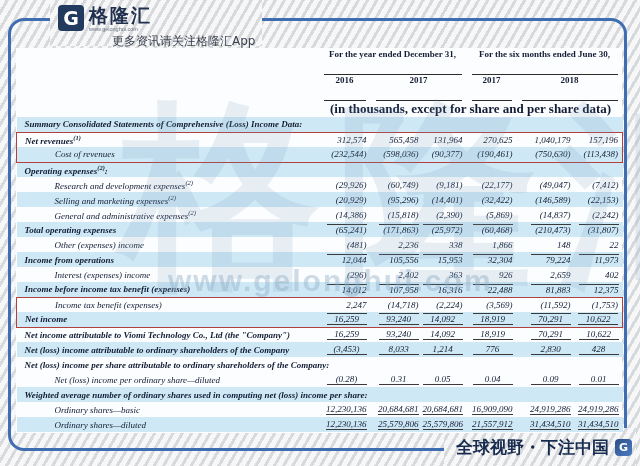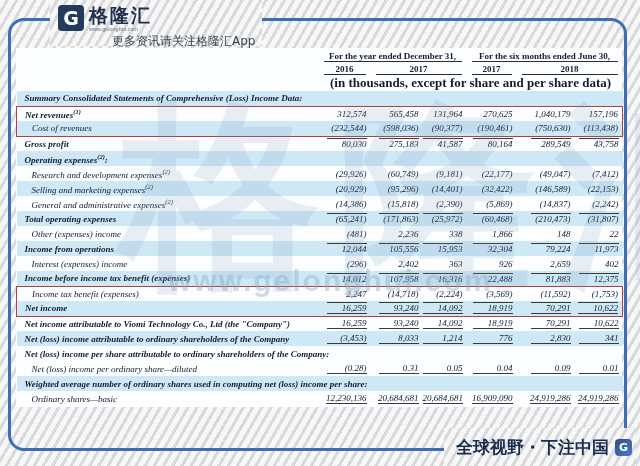--- a/index.html
+++ b/index.html
@@ -40,30 +40,30 @@
           letter-spacing:2px;color:rgba(140,172,198,0.42);white-space:nowrap;}
   
   .sheet{position:absolute;left:16px;top:48px;width:606px;z-index:3;background:#fcfdfe;padding:1px 0;}
   table{border-collapse:collapse;table-layout:fixed;width:606px;
         font-family:"Liberation Serif",serif;font-size:9px;color:#121d35;}
   th{font-weight:bold;padding:0;vertical-align:bottom;}
   td{padding:0;vertical-align:middle;}
   tbody tr{height:15px;font-style:italic;}
   thead tr{height:13px;}
   .u{display:block;border-bottom:1px solid #2c2c2c;text-align:center;margin:0 5px;
-     padding-bottom:0;white-space:nowrap;}
+     padding-bottom:15px;white-space:nowrap;}
   .note{text-align:center;font-size:13px;white-space:nowrap;}
   tr.stripe{background:#cfe8f6;}
   tr.bold td.label{font-weight:bold;}
   td.label{padding-left:8px;white-space:nowrap;overflow:visible;}
-  tr.indent td.label{padding-left:15px;}
+  tr.indent td.label{padding-left:38px;}
   td.num{text-align:right;padding-right:4px;}
   .val{display:inline-block;min-width:40px;text-align:right;white-space:nowrap;}
   td.rule-above .val{border-top:1px solid #3a3a3a;}
-  td.rule-below .val{border-bottom:1px solid #3a3a3a;}
+  td.rule-below .val{border-bottom:1px solid #3a3a3a;text-align:center;}
   sup{font-size:6.5px;vertical-align:super;}
   tr.box-start td{border-top:1.6px solid #b0413e;}
   tr.box-start td:first-child{border-left:1.6px solid #b0413e;}
   tr.box-start td:last-child{border-right:1.6px solid #b0413e;}
   tr.box-end td{border-bottom:1.6px solid #b0413e;}
   tr.box-end td:first-child{border-left:1.6px solid #b0413e;}
   tr.box-end td:last-child{border-right:1.6px solid #b0413e;}
 </style>
 </head>
 <body>
@@ -145,29 +145,20 @@
           </tr>
           <tr class="stripe indent box-end">
             <td class="label">Cost of revenues</td>
             <td class="num"><span class="val">(232,544)</span></td>
             <td class="num"><span class="val">(598,036)</span></td>
             <td class="num"><span class="val">(90,377)</span></td>
             <td class="num"><span class="val">(190,461)</span></td>
             <td class="num"><span class="val">(750,630)</span></td>
             <td class="num"><span class="val">(113,438)</span></td>
           </tr>
-          <tr class="bold ">
-            <td class="label">Gross profit</td>
-            <td class="num rule-above"><span class="val">80,030</span></td>
-            <td class="num rule-above"><span class="val">275,183</span></td>
-            <td class="num rule-above"><span class="val">41,587</span></td>
-            <td class="num rule-above"><span class="val">80,164</span></td>
-            <td class="num rule-above"><span class="val">289,549</span></td>
-            <td class="num rule-above"><span class="val">43,758</span></td>
-          </tr>
           <tr class="stripe bold ">
             <td class="label">Operating expenses<sup>(2)</sup>:</td>
             <td class="num"><span class="val"></span></td>
             <td class="num"><span class="val"></span></td>
             <td class="num"><span class="val"></span></td>
             <td class="num"><span class="val"></span></td>
             <td class="num"><span class="val"></span></td>
             <td class="num"><span class="val"></span></td>
           </tr>
           <tr class="indent ">
@@ -269,21 +260,21 @@
             <td class="num rule-below"><span class="val">70,291</span></td>
             <td class="num rule-below"><span class="val">10,622</span></td>
           </tr>
           <tr class="stripe bold ">
             <td class="label">Net (loss) income attributable to ordinary shareholders of the Company</td>
             <td class="num rule-below"><span class="val">(3,453)</span></td>
             <td class="num rule-below"><span class="val">8,033</span></td>
             <td class="num rule-below"><span class="val">1,214</span></td>
             <td class="num rule-below"><span class="val">776</span></td>
             <td class="num rule-below"><span class="val">2,830</span></td>
-            <td class="num rule-below"><span class="val">341</span></td>
+            <td class="num rule-below"><span class="val">428</span></td>
           </tr>
           <tr class="bold ">
             <td class="label">Net (loss) income per share attributable to ordinary shareholders of the Company:</td>
             <td class="num"><span class="val"></span></td>
             <td class="num"><span class="val"></span></td>
             <td class="num"><span class="val"></span></td>
             <td class="num"><span class="val"></span></td>
             <td class="num"><span class="val"></span></td>
             <td class="num"><span class="val"></span></td>
           </tr>
@@ -307,20 +298,29 @@
           </tr>
           <tr class="indent ">
             <td class="label">Ordinary shares—basic</td>
             <td class="num rule-below"><span class="val">12,230,136</span></td>
             <td class="num rule-below"><span class="val">20,684,681</span></td>
             <td class="num rule-below"><span class="val">20,684,681</span></td>
             <td class="num rule-below"><span class="val">16,909,090</span></td>
             <td class="num rule-below"><span class="val">24,919,286</span></td>
             <td class="num rule-below"><span class="val">24,919,286</span></td>
           </tr>
+          <tr class="stripe indent ">
+            <td class="label">Ordinary shares—diluted</td>
+            <td class="num rule-below"><span class="val">12,230,136</span></td>
+            <td class="num rule-below"><span class="val">25,579,806</span></td>
+            <td class="num rule-below"><span class="val">25,579,806</span></td>
+            <td class="num rule-below"><span class="val">21,557,912</span></td>
+            <td class="num rule-below"><span class="val">31,434,510</span></td>
+            <td class="num rule-below"><span class="val">31,434,510</span></td>
+          </tr>
         </tbody>
     </table>
   </div>
 
   <div class="wm-big">格隆汇</div>
   <div class="wm-url">www.gelonghui.com</div>
 
   <div class="slogan-block mask">
     <span class="slogan">全球视野・下注中国</span>
     <span class="mini-logo">G</span>

